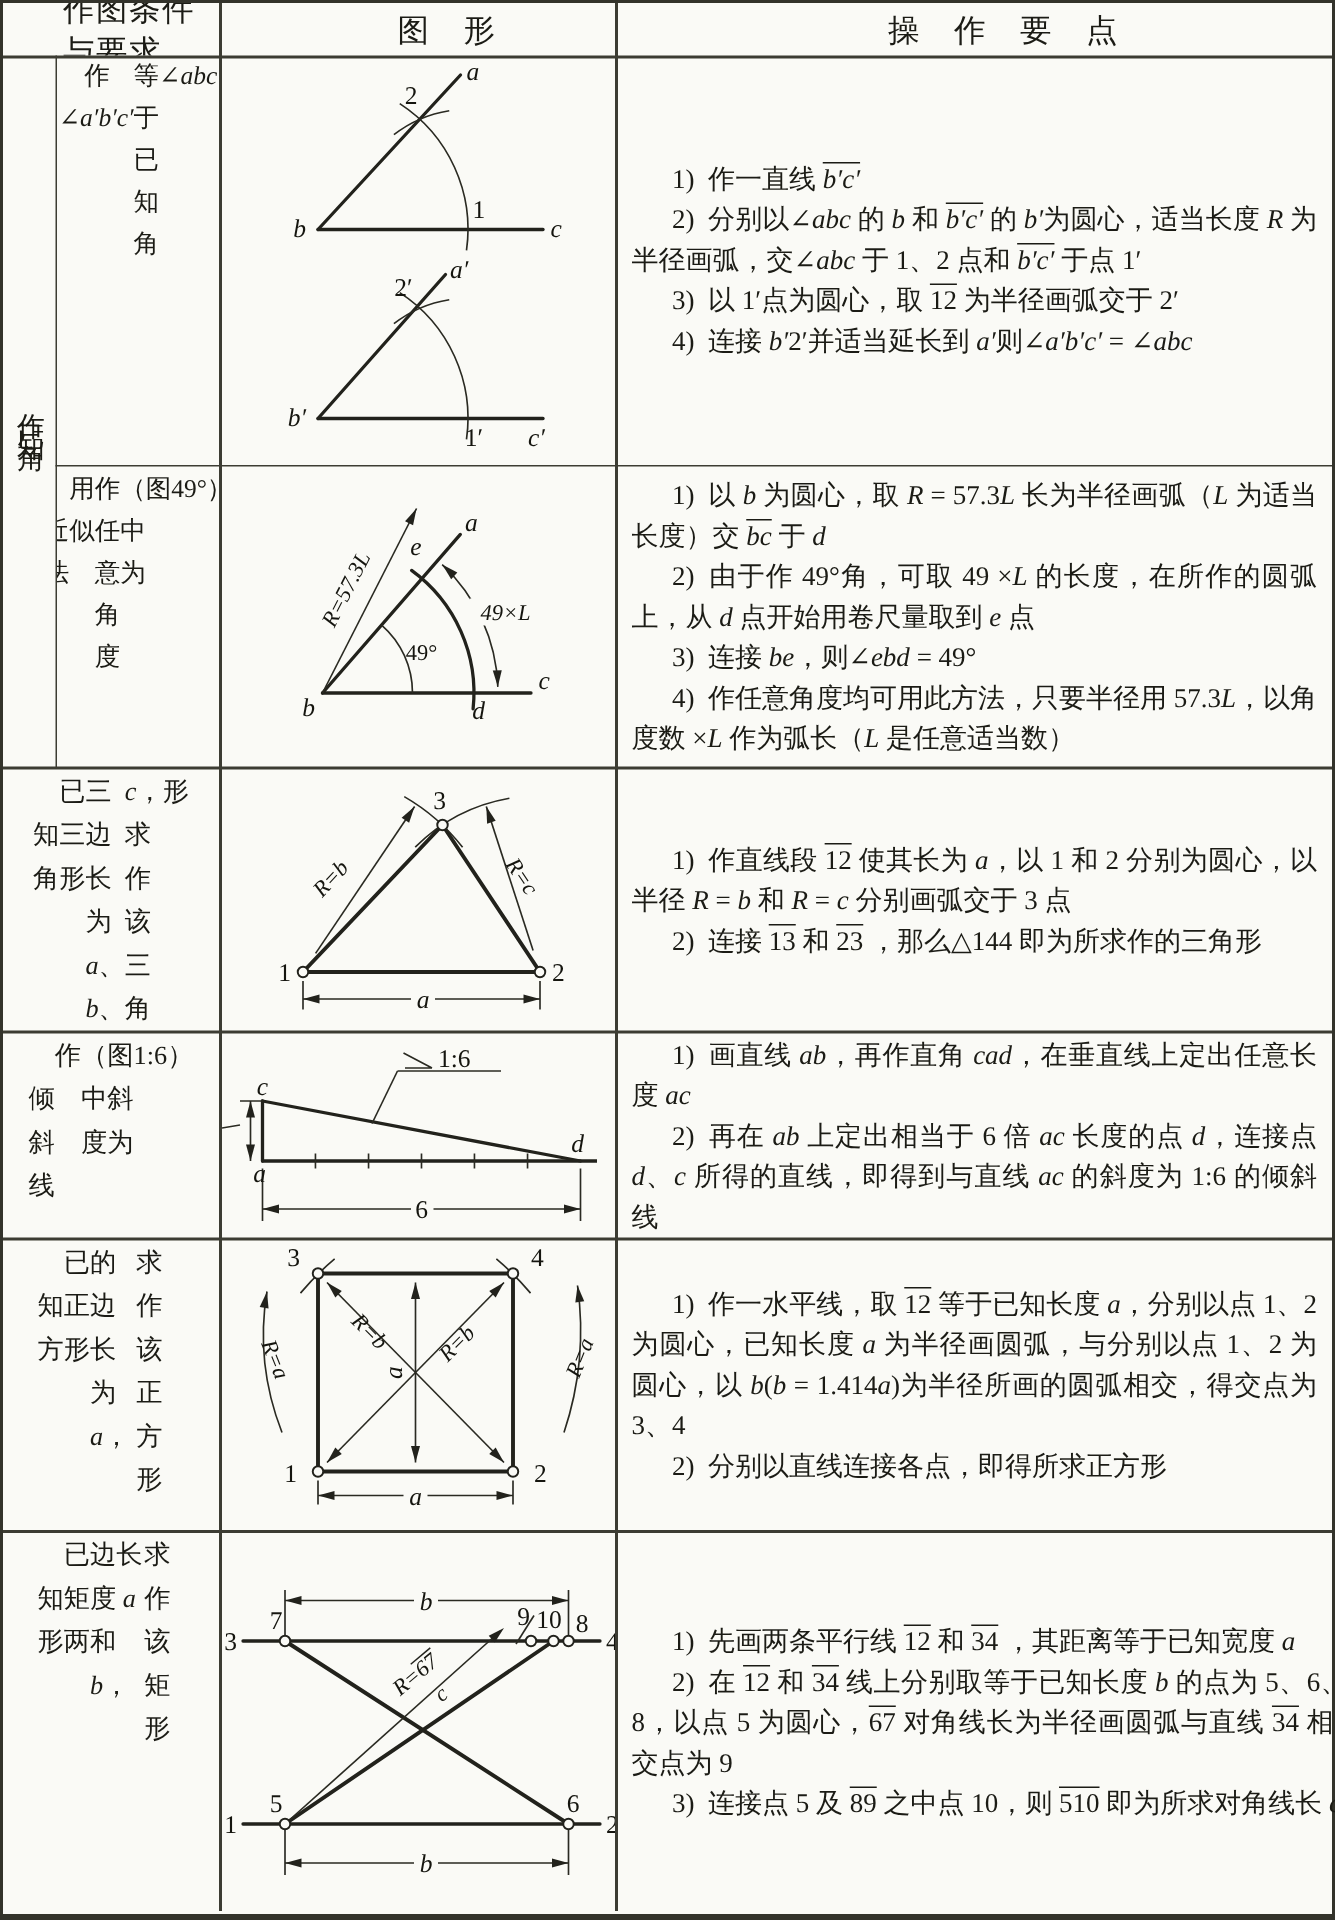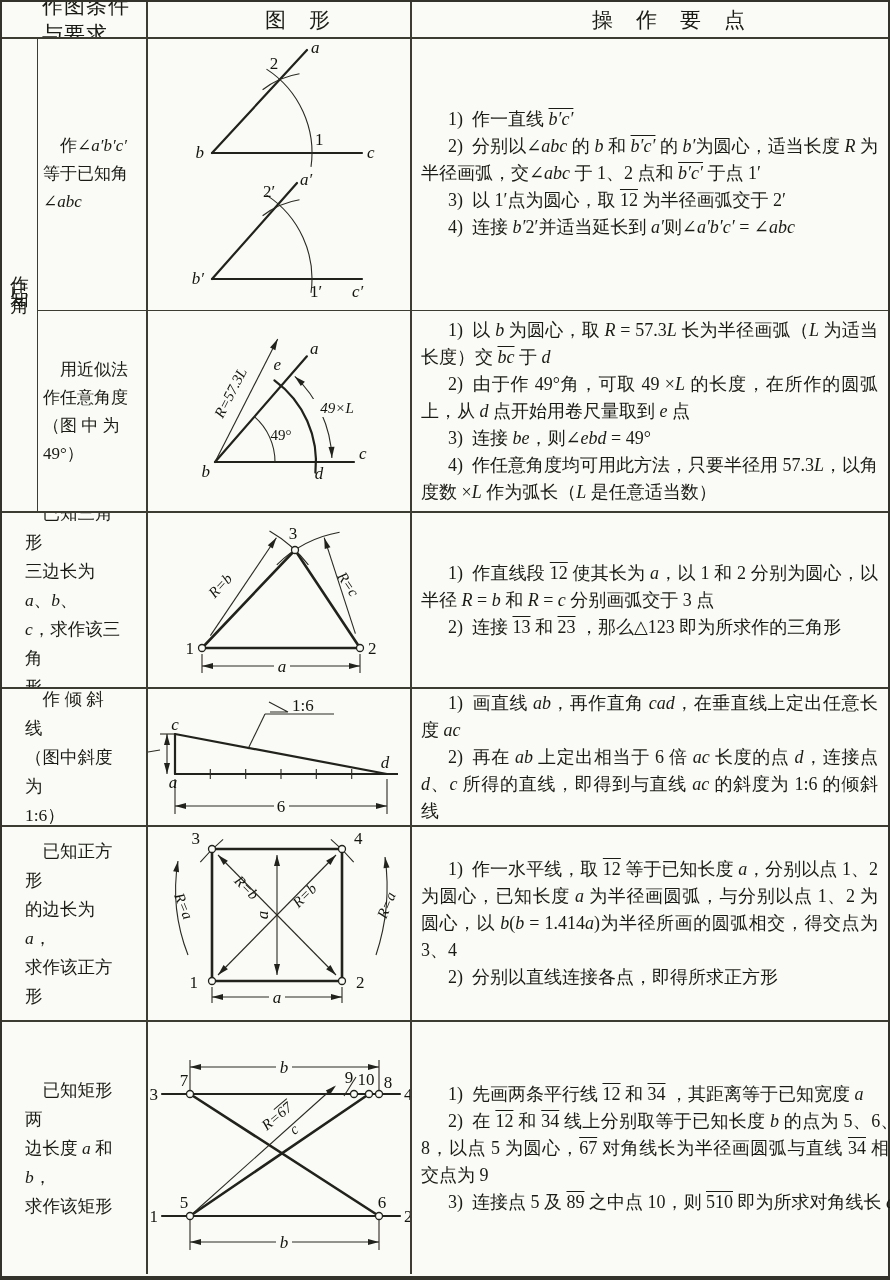--- a/index.html
+++ b/index.html
@@ -3,21 +3,21 @@
 <meta charset="utf-8">
 <style>
   html,body{margin:0;padding:0;background:#e8e8e4;}
   .page{position:relative;width:890px;height:1280px;background:#fafaf6;box-sizing:border-box;
         border:2px solid #33332b;border-bottom-width:4px;
         font-family:"Liberation Serif","DejaVu Serif",serif;color:#1b1b15;}
   .cell{position:absolute;box-sizing:border-box;overflow:hidden;}
   .head{display:flex;align-items:center;justify-content:center;font-size:21px;letter-spacing:1px;padding-left:40px;}
   .group-label{writing-mode:vertical-rl;text-orientation:upright;letter-spacing:7px;font-size:18.5px;
         display:flex;align-items:center;justify-content:center;}
-  .cond{display:flex;flex-direction:column;justify-content:center;line-height:29px;}
+  .cond{display:flex;flex-direction:row;justify-content:center;line-height:29px;}
   .cond-narrow{font-size:17px;line-height:28px;padding:0 5px;}
   .cond-wide{font-size:17.5px;padding:0 23px;}
   .cond .para:first-child{text-indent:1em;}
   .ops{display:flex;flex-direction:column;justify-content:center;font-size:18px;line-height:27px;
        padding:4px 10px 4px 9px;text-align:justify;}
   .ops .para{text-indent:1.5em;}
   .s-i{font-style:italic;}
   .s-o{text-decoration:overline;}
   .s-io{font-style:italic;text-decoration:overline;}
   .lineH,.lineV{position:absolute;background:#3c3c33;}
@@ -94,21 +94,21 @@
       <div class="para"><span class="s-p">4) 连接 </span><span class="s-i">b′</span><span class="s-p">2′并适当延长到 </span><span class="s-i">a′</span><span class="s-p">则∠</span><span class="s-i">a′b′c′</span><span class="s-p"> = ∠</span><span class="s-i">abc</span></div>
     </div>
   <div class="cell ops" style="left:410px;top:310px;width:476px;height:199px">
       <div class="para"><span class="s-p">1) 以 </span><span class="s-i">b</span><span class="s-p"> 为圆心，取 </span><span class="s-i">R</span><span class="s-p"> = 57.3</span><span class="s-i">L</span><span class="s-p"> 长为半径画弧（</span><span class="s-i">L</span><span class="s-p"> 为适当长度）交 </span><span class="s-io">bc</span><span class="s-p"> 于 </span><span class="s-i">d</span></div>
       <div class="para"><span class="s-p">2) 由于作 49°角，可取 49 ×</span><span class="s-i">L</span><span class="s-p"> 的长度，在所作的圆弧上，从 </span><span class="s-i">d</span><span class="s-p"> 点开始用卷尺量取到 </span><span class="s-i">e</span><span class="s-p"> 点</span></div>
       <div class="para"><span class="s-p">3) 连接 </span><span class="s-i">be</span><span class="s-p">，则∠</span><span class="s-i">ebd</span><span class="s-p"> = 49°</span></div>
       <div class="para"><span class="s-p">4) 作任意角度均可用此方法，只要半径用 57.3</span><span class="s-i">L</span><span class="s-p">，以角度数 ×</span><span class="s-i">L</span><span class="s-p"> 作为弧长（</span><span class="s-i">L</span><span class="s-p"> 是任意适当数）</span></div>
     </div>
   <div class="cell ops" style="left:410px;top:511px;width:476px;height:174px">
       <div class="para"><span class="s-p">1) 作直线段 </span><span class="s-o">12</span><span class="s-p"> 使其长为 </span><span class="s-i">a</span><span class="s-p">，以 1 和 2 分别为圆心，以半径 </span><span class="s-i">R</span><span class="s-p"> = </span><span class="s-i">b</span><span class="s-p"> 和 </span><span class="s-i">R</span><span class="s-p"> = </span><span class="s-i">c</span><span class="s-p"> 分别画弧交于 3 点</span></div>
-      <div class="para"><span class="s-p">2) 连接 </span><span class="s-o">13</span><span class="s-p"> 和 </span><span class="s-o">23</span><span class="s-p"> ，那么△123 即为所求作的三角形</span></div>
+      <div class="para"><span class="s-p">2) 连接 </span><span class="s-o">13</span><span class="s-p"> 和 </span><span class="s-o">23</span><span class="s-p"> ，那么△144 即为所求作的三角形</span></div>
     </div>
   <div class="cell ops" style="left:410px;top:687px;width:476px;height:136px">
       <div class="para"><span class="s-p">1) 画直线 </span><span class="s-i">ab</span><span class="s-p">，再作直角 </span><span class="s-i">cad</span><span class="s-p">，在垂直线上定出任意长度 </span><span class="s-i">ac</span></div>
       <div class="para"><span class="s-p">2) 再在 </span><span class="s-i">ab</span><span class="s-p"> 上定出相当于 6 倍 </span><span class="s-i">ac</span><span class="s-p"> 长度的点 </span><span class="s-i">d</span><span class="s-p">，连接点 </span><span class="s-i">d</span><span class="s-p">、</span><span class="s-i">c</span><span class="s-p"> 所得的直线，即得到与直线 </span><span class="s-i">ac</span><span class="s-p"> 的斜度为 1:6 的倾斜线</span></div>
     </div>
   <div class="cell ops" style="left:410px;top:825px;width:476px;height:193px">
       <div class="para"><span class="s-p">1) 作一水平线，取 </span><span class="s-o">12</span><span class="s-p"> 等于已知长度 </span><span class="s-i">a</span><span class="s-p">，分别以点 1、2 为圆心，已知长度 </span><span class="s-i">a</span><span class="s-p"> 为半径画圆弧，与分别以点 1、2 为圆心，以 </span><span class="s-i">b</span><span class="s-p">(</span><span class="s-i">b</span><span class="s-p"> = 1.414</span><span class="s-i">a</span><span class="s-p">)为半径所画的圆弧相交，得交点为 3、4</span></div>
       <div class="para"><span class="s-p">2) 分别以直线连接各点，即得所求正方形</span></div>
     </div>
   <div class="cell ops" style="left:410px;top:1020px;width:524px;height:252px">

